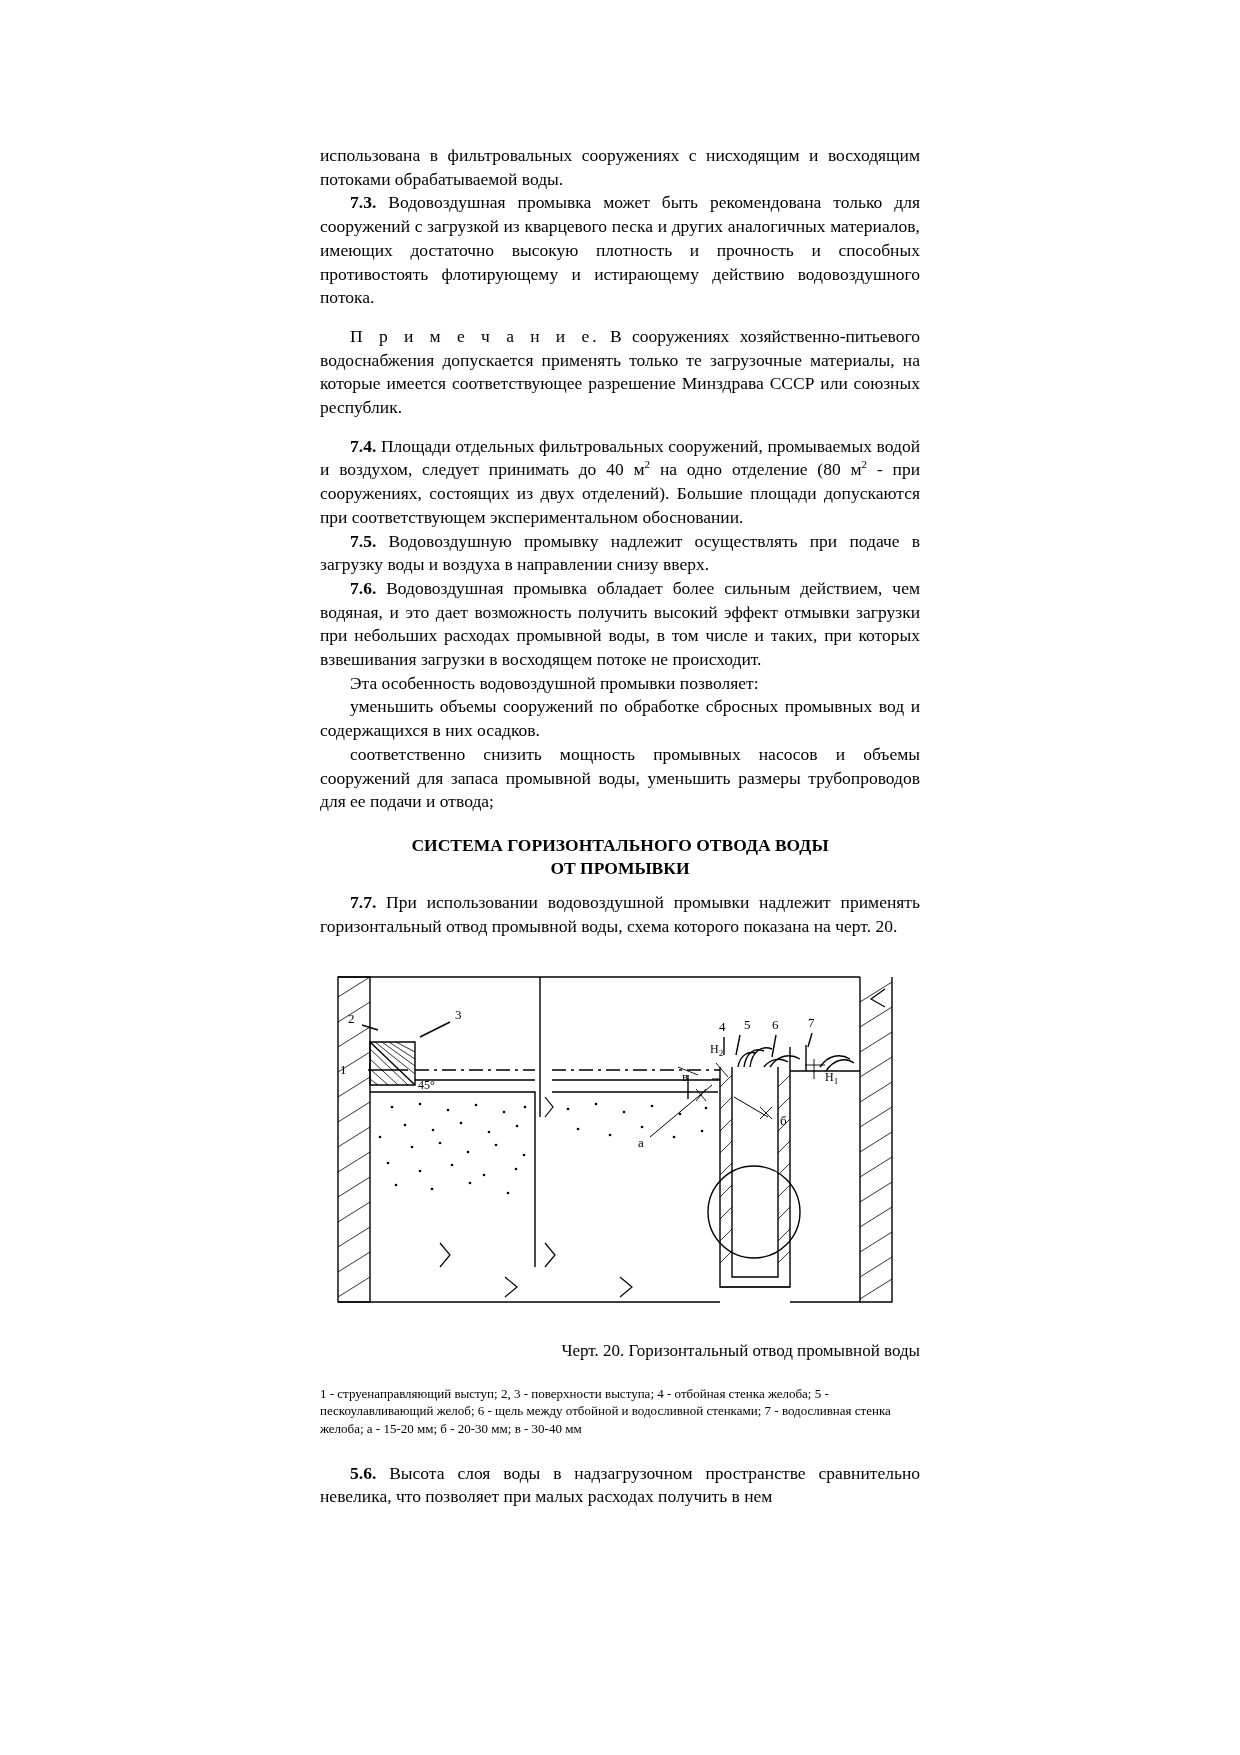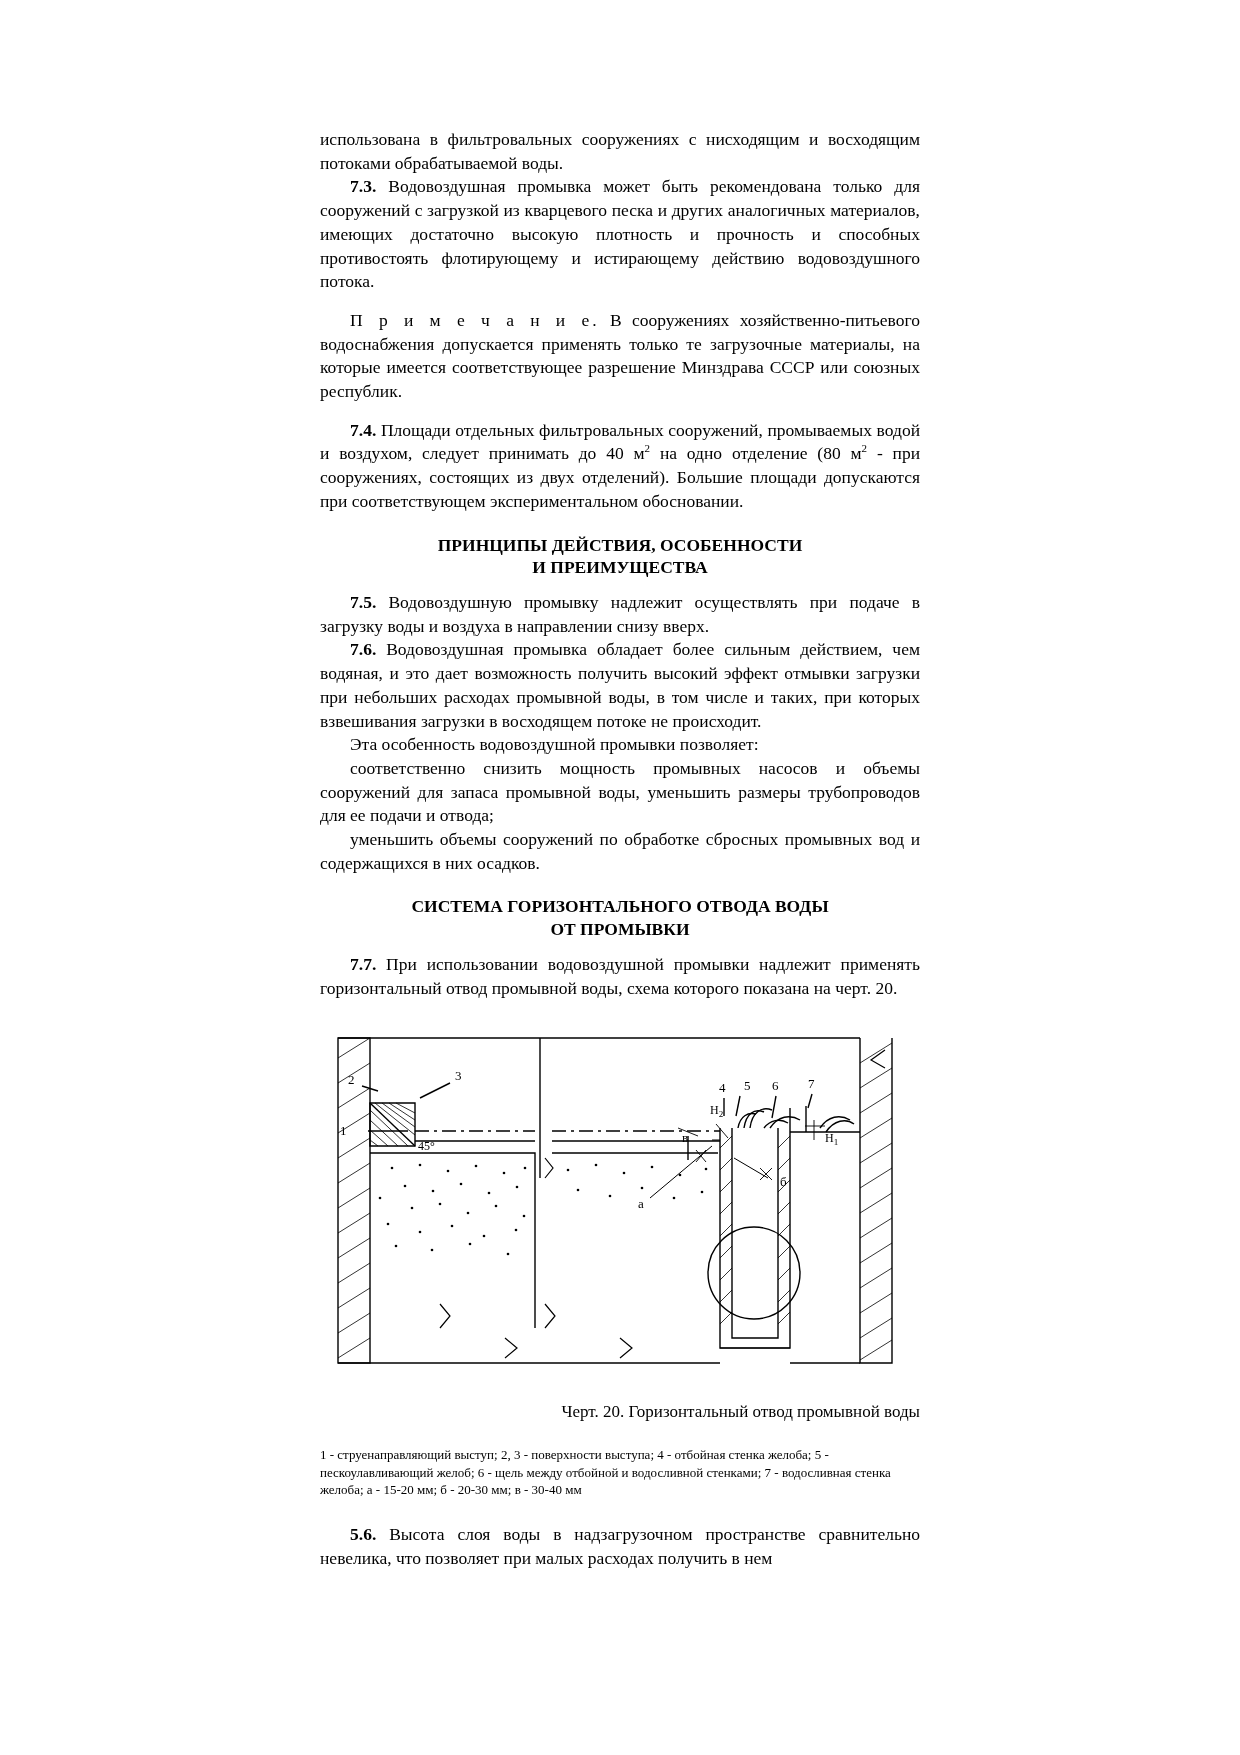--- a/index.html
+++ b/index.html
@@ -16,21 +16,21 @@
   }
   .page {
     width: 1240px;
     min-height: 1755px;
     box-sizing: border-box;
     padding: 128px 103px 60px 103px;
     position: relative;
   }
   .col {
     width: 600px;
-    margin: 0 auto;
+    margin: 16px auto;
   }
   p {
     margin: 0;
     font-size: 17.5px;
     line-height: 1.355;
     text-align: justify;
     text-justify: inter-word;
   }
   p.ind {
     text-indent: 30px;
@@ -92,33 +92,29 @@
     <p class="ind"><span class="bold">7.3.</span> <span>Водовоздушная промывка может быть рекомендована только для сооружений с загрузкой из кварцевого песка и других аналогичных материалов, имеющих достаточно высокую плотность и прочность и способных противостоять флотирующему и истирающему действию водовоздушного потока.</span></p>
 
     <div class="gap"></div>
 
     <p class="ind"><span class="spaced">П р и м е ч а н и е.</span><span> В сооружениях хозяйственно-питьевого водоснабжения допускается применять только те загрузочные материалы, на которые имеется соответствующее разрешение Минздрава СССР или союзных республик.</span></p>
 
     <div class="gap"></div>
 
     <p class="ind"><span class="bold">7.4.</span><span> Площади отдельных фильтровальных сооружений, промываемых водой и воздухом, следует принимать до 40 м</span><sup>2</sup><span> на одно отделение (80 м</span><sup>2</sup><span> - при сооружениях, состоящих из двух отделений). Большие площади допускаются при соответствующем экспериментальном обосновании.</span></p>
 
-    <h2 class="section">
-      <span>ПРИНЦИПЫ ДЕЙСТВИЯ, ОСОБЕННОСТИ</span><br>
-      <span>И ПРЕИМУЩЕСТВА</span>
-    </h2>
 
     <p class="ind"><span class="bold">7.5.</span><span> Водовоздушную промывку надлежит осуществлять при подаче в загрузку воды и воздуха в направлении снизу вверх.</span></p>
 
     <p class="ind"><span class="bold">7.6.</span><span> Водовоздушная промывка обладает более сильным действием, чем водяная, и это дает возможность получить высокий эффект отмывки загрузки при небольших расходах промывной воды, в том числе и таких, при которых взвешивания загрузки в восходящем потоке не происходит.</span></p>
 
     <p class="ind">Эта особенность водовоздушной промывки позволяет:</p>
 
+    <p class="ind">уменьшить объемы сооружений по обработке сбросных промывных вод и содержащихся в них осадков.</p>
     <p class="ind">соответственно снизить мощность промывных насосов и объемы сооружений для запаса промывной воды, уменьшить размеры трубопроводов для ее подачи и отвода;</p>
-    <p class="ind">уменьшить объемы сооружений по обработке сбросных промывных вод и содержащихся в них осадков.</p>
 
     <h2 class="section">
       <span>СИСТЕМА ГОРИЗОНТАЛЬНОГО ОТВОДА ВОДЫ</span><br>
       <span>ОТ ПРОМЫВКИ</span>
     </h2>
 
     <p class="ind"><span class="bold">7.7.</span><span> При использовании водовоздушной промывки надлежит применять горизонтальный отвод промывной воды, схема которого показана на черт. 20.</span></p>
 
     <div class="figure-wrap">
       <svg class="diagram" width="600" height="360" viewBox="0 0 600 360">

